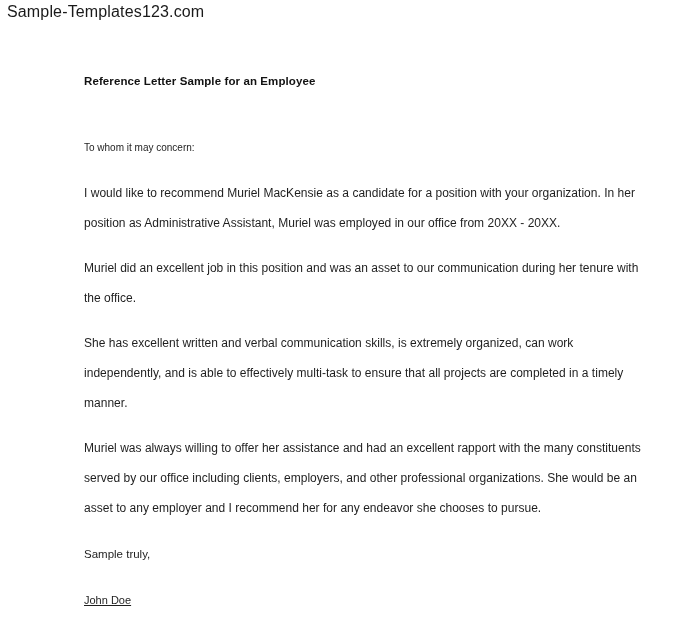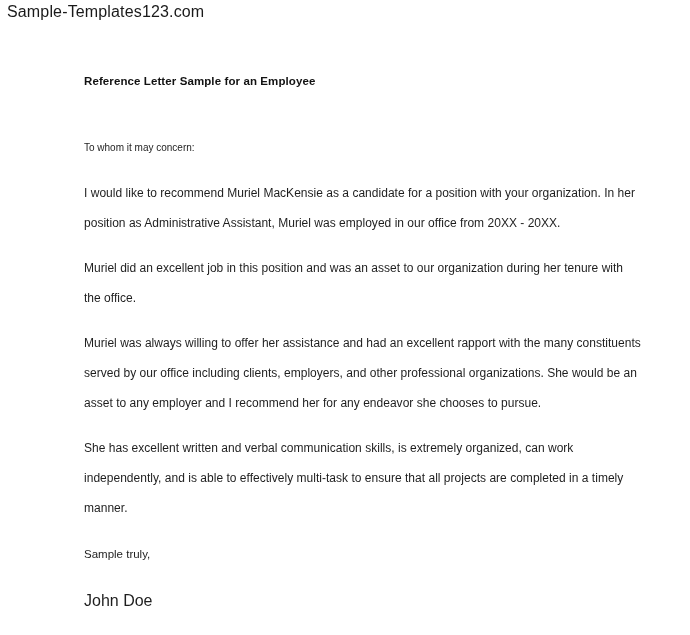--- a/index.html
+++ b/index.html
@@ -63,42 +63,43 @@
     font-size: 11.5px;
     line-height: 30px;
     margin: 16px 0 0 0;
   }
 
   .signature {
     margin: 19px 0 0 0;
   }
 
   .sig-line {
-    font-size: 16px;
+    font-size: 11px;
     line-height: 25px;
+    text-decoration: underline;
   }
 </style>
 </head>
 <body>
 
 <div class="watermark">Sample-Templates123.com</div>
 
 <div class="letter">
 
   <h1 class="letter-title">Reference Letter Sample for an Employee</h1>
 
   <p class="salutation">To whom it may concern:</p>
 
   <p class="para">I would like to recommend Muriel MacKensie as a candidate for a position with your organization. In her position as Administrative Assistant, Muriel was employed in our office from 20XX - 20XX.</p>
 
-  <p class="para">Muriel did an excellent job in this position and was an asset to our organization during her tenure with the office.</p>
+  <p class="para">Muriel did an excellent job in this position and was an asset to our communication during her tenure with the office.</p>
+
+  <p class="para">She has excellent written and verbal communication skills, is extremely organized, can work independently, and is able to effectively multi-task to ensure that all projects are completed in a timely manner.</p>
 
   <p class="para">Muriel was always willing to offer her assistance and had an excellent rapport with the many constituents served by our office including clients, employers, and other professional organizations. She would be an asset to any employer and I recommend her for any endeavor she chooses to pursue.</p>
-
-  <p class="para">She has excellent written and verbal communication skills, is extremely organized, can work independently, and is able to effectively multi-task to ensure that all projects are completed in a timely manner.</p>
 
   <p class="closing">Sample truly,</p>
 
   <div class="signature">
     <div class="sig-line">John Doe</div>
   </div>
 
 </div>
 
 </body></html>

